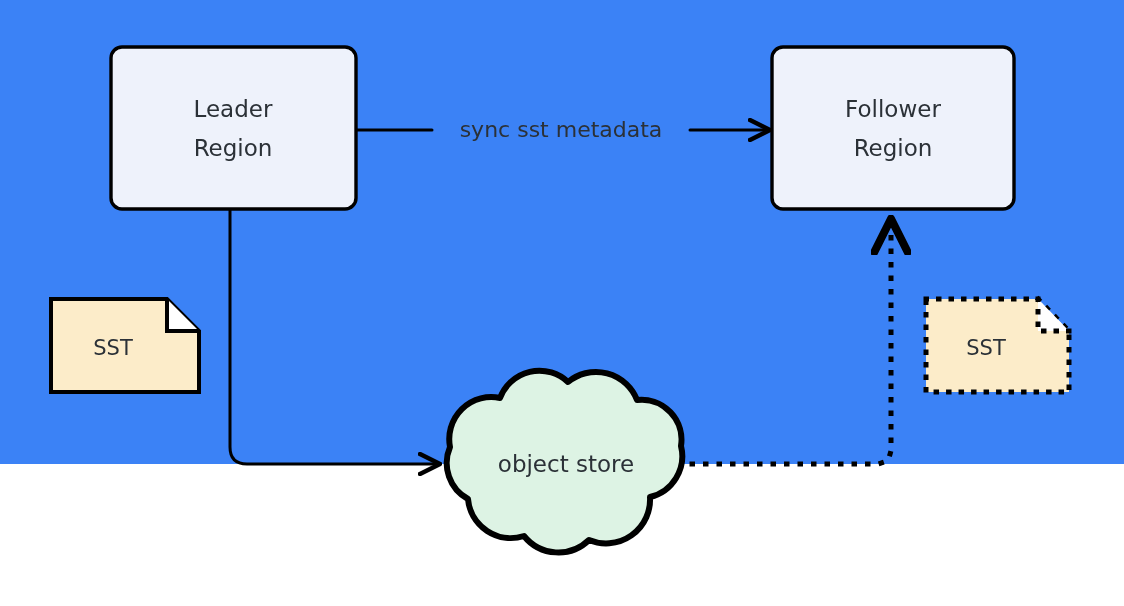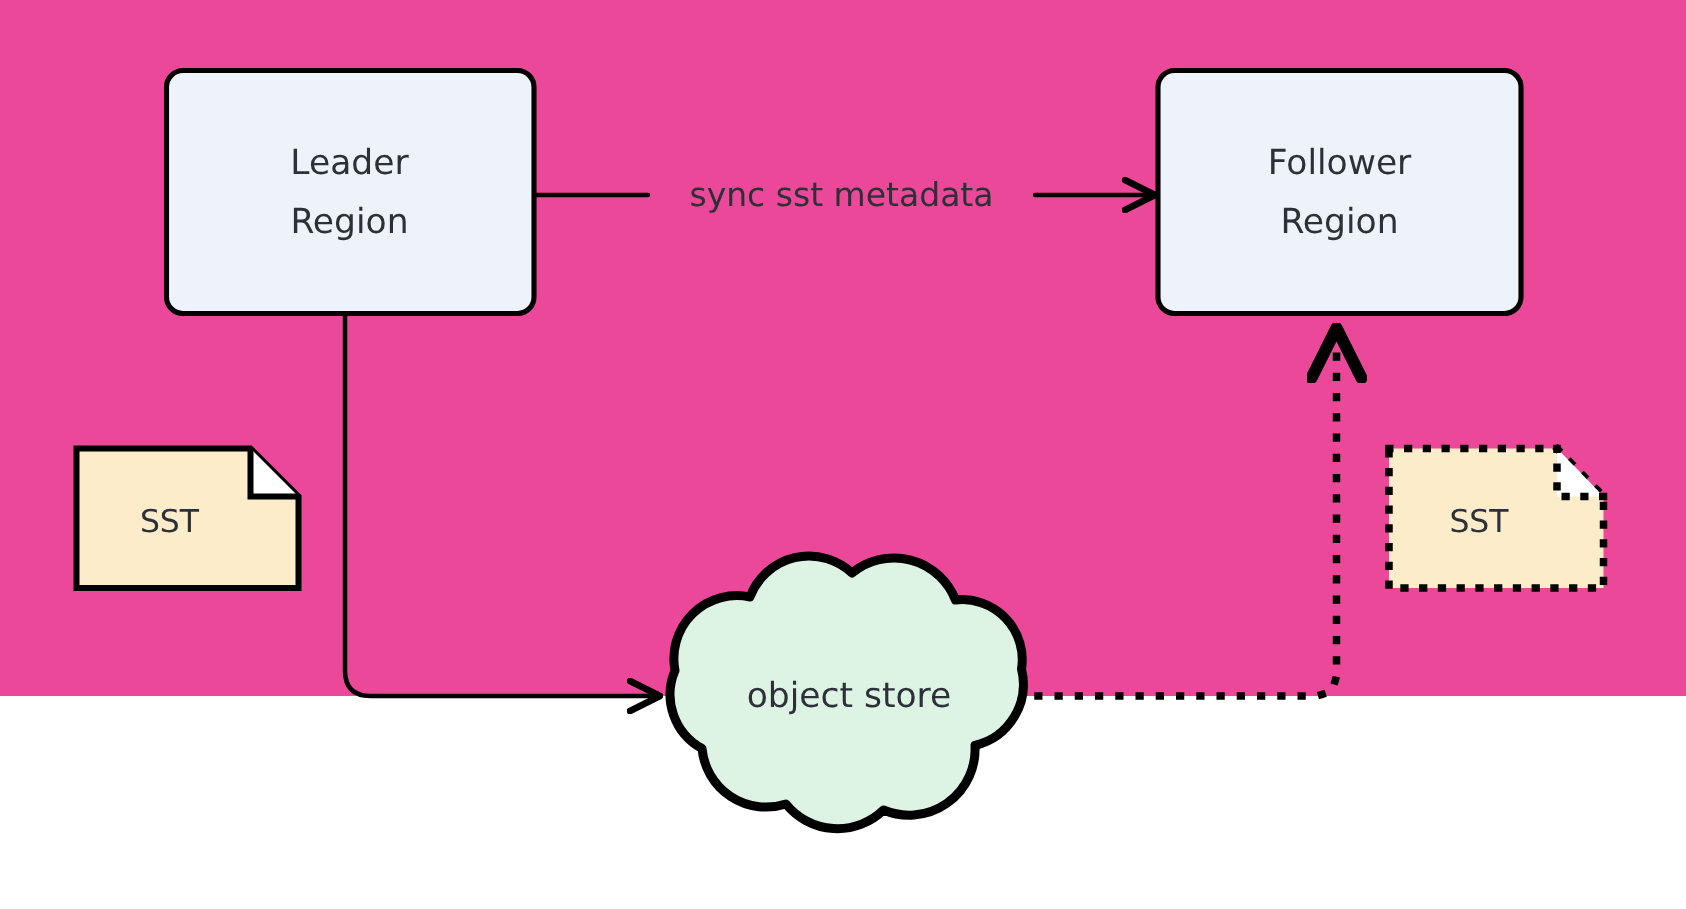--- a/index.html
+++ b/index.html
@@ -10,21 +10,21 @@
   body {
     width: 1124px;
     height: 606px;
     overflow: hidden;
     font-family: "DejaVu Sans", "Liberation Sans", sans-serif;
   }
   #diagram-root {
     position: relative;
     width: 1124px;
     height: 464px;
-    background: #ec4899;
+    background: #3b82f6;
   }
   #diagram-svg {
     position: absolute;
     top: 0;
     left: 0;
     width: 1124px;
     height: 606px;
     display: block;
   }
   .node-text {

